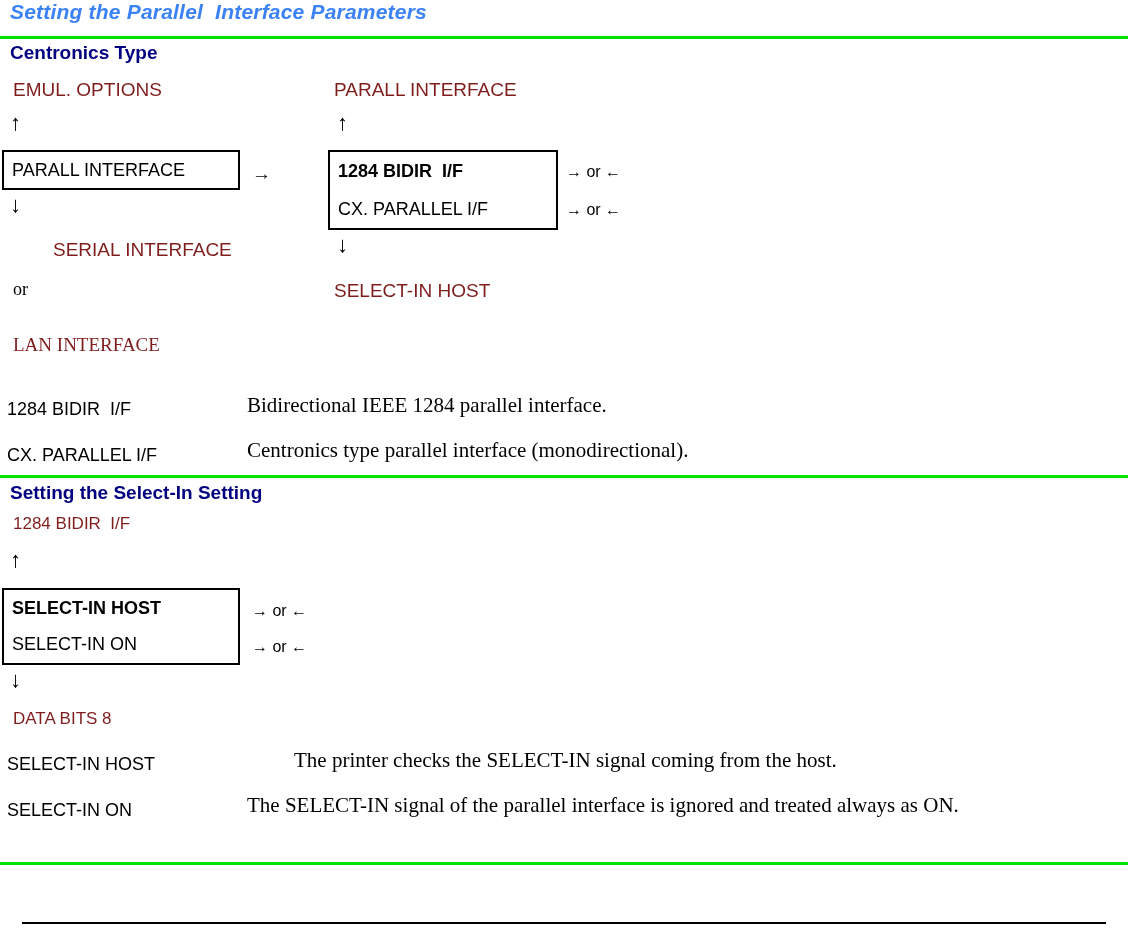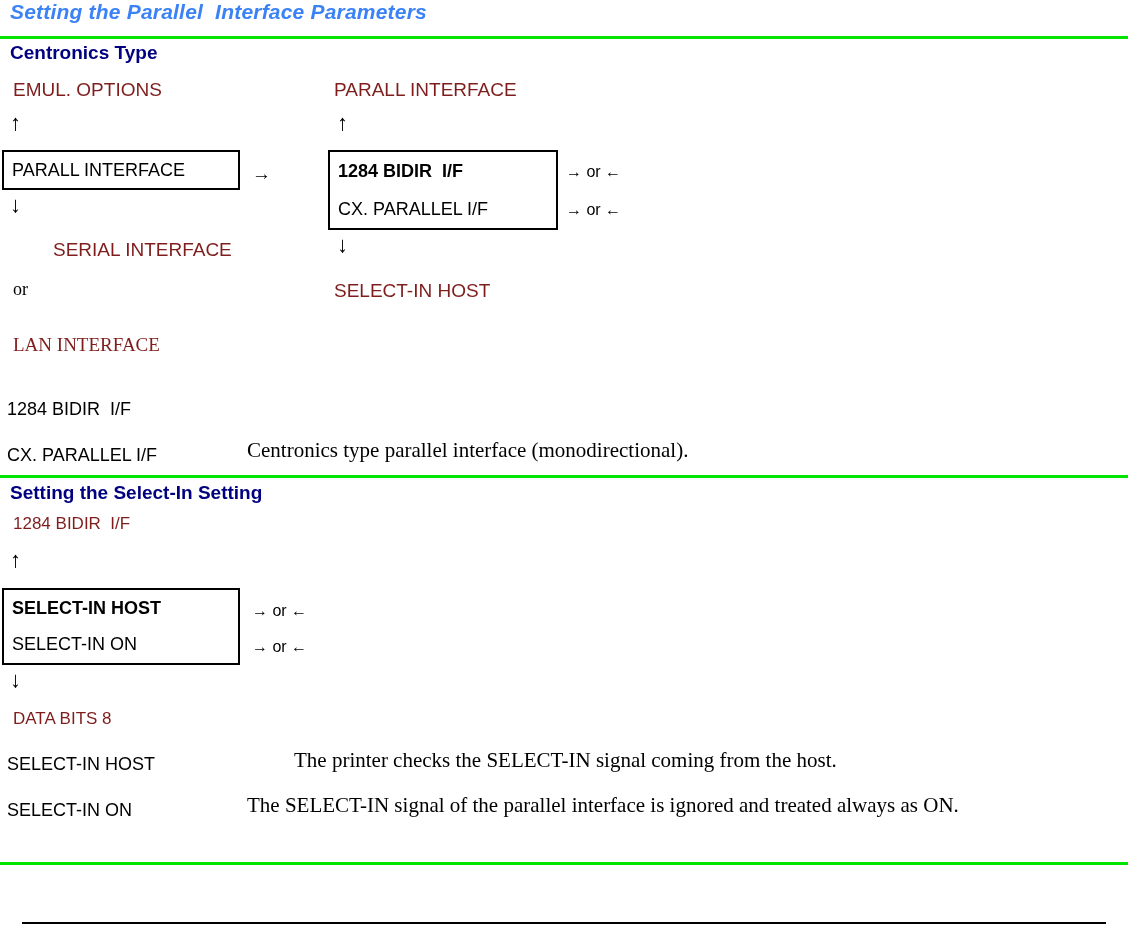--- a/index.html
+++ b/index.html
@@ -176,20 +176,21 @@
   </div>
 
   <div class="arrow-pair" style="left:566px; top:163px;">→ or ←</div>
   <div class="arrow-pair" style="left:566px; top:201px;">→ or ←</div>
 
   <div class="arrow" style="left:337px; top:234px;">↓</div>
 
   <div class="menu-label big" style="left:334px; top:280px;">SELECT-IN HOST</div>
 
   <div class="def-term" style="left:7px; top:399px;">1284 BIDIR  I/F</div>
+  <div class="def-desc" style="left:247px; top:393px; width:860px;">Bidirectional IEEE 1284 parallel interface.</div>
 
   <div class="def-term" style="left:7px; top:445px;">CX. PARALLEL I/F</div>
   <div class="def-desc" style="left:247px; top:438px; width:860px;">Centronics type parallel interface (monodirectional).</div>
 
   <div class="rule-green" style="top:475px;"></div>
 
   <div class="section-heading" style="top:482px;">Setting the Select-In Setting</div>
 
   <div class="menu-label small" style="left:13px; top:514px;">1284 BIDIR  I/F</div>
 

